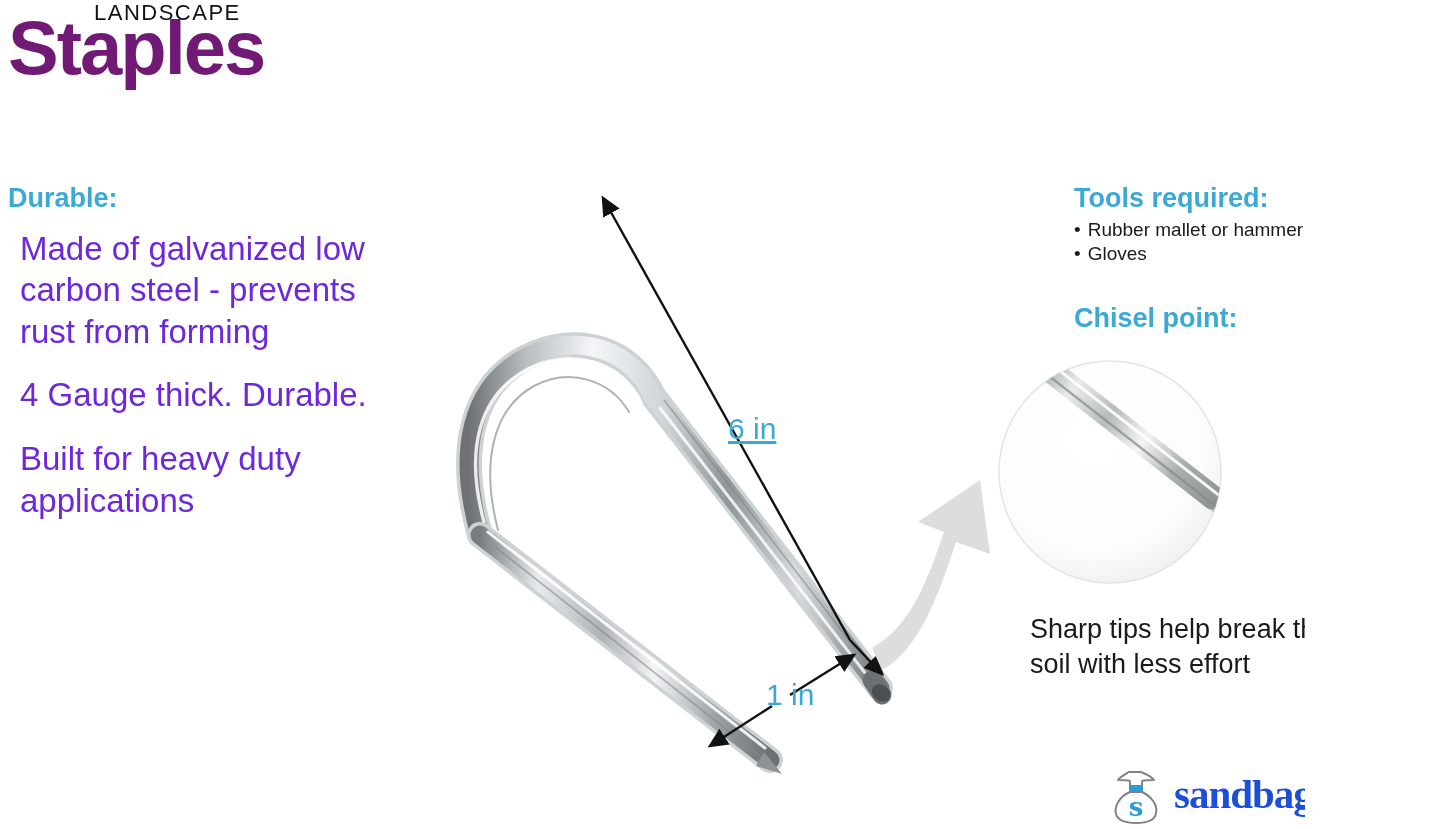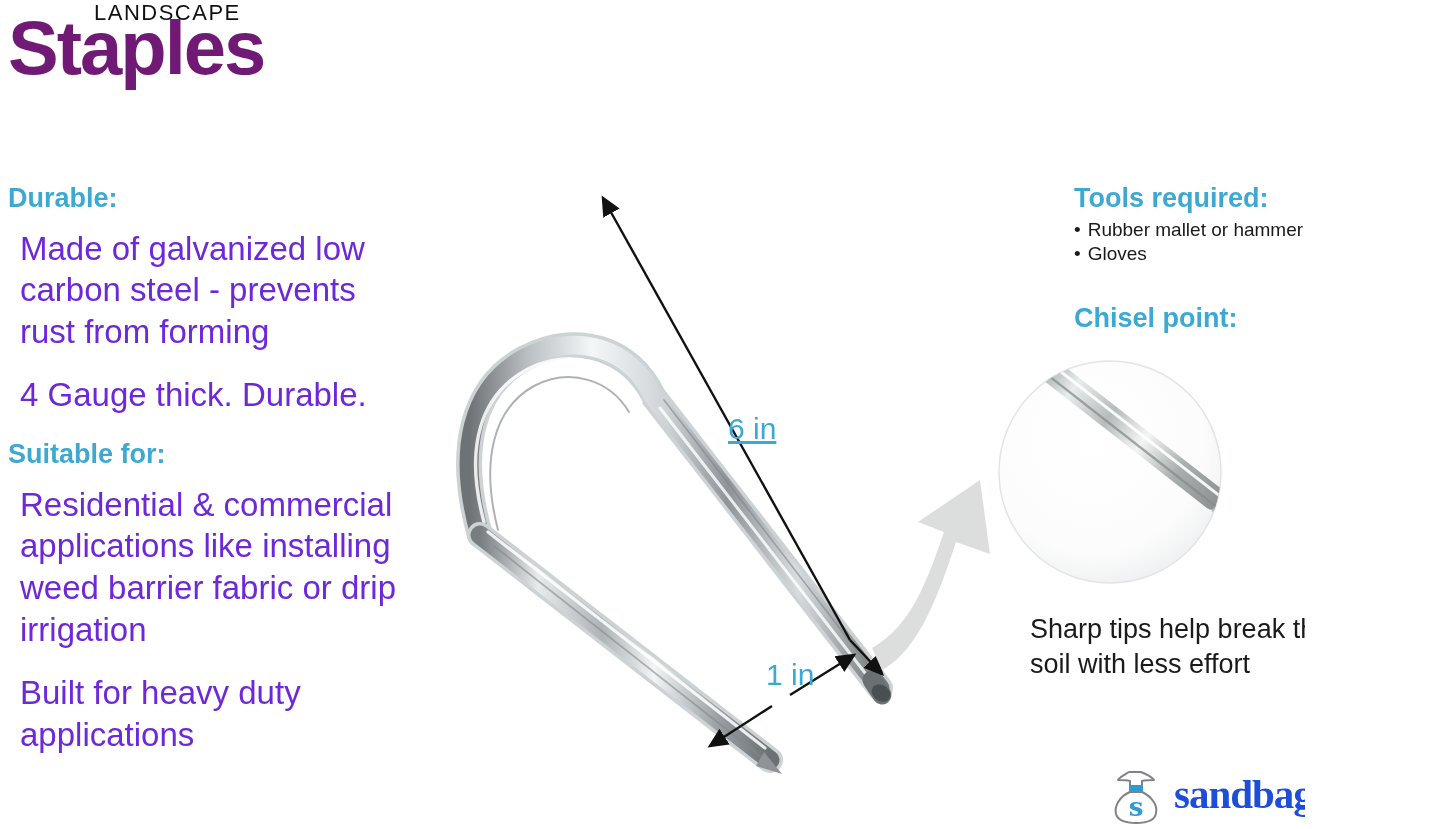--- a/index.html
+++ b/index.html
@@ -107,21 +107,21 @@
 
   
   .dim-label {
     position: absolute;
     color: #3BA9D4;
     font-size: 30px;
     font-weight: 400;
     line-height: 1;
   }
   .dim-6in { left: 728px; top: 414px; text-decoration: underline; }
-  .dim-1in { left: 766px; top: 660px; }
+  .dim-1in { left: 766px; top: 680px; }
 
   
   .footer-logo {
     position: absolute;
     left: 1108px;
     top: 768px;
     width: 335px;
     height: 58px;
   }
   .footer-logo-text {
@@ -146,24 +146,20 @@
     <div class="logo-staples">Staples</div>
   </div>
 
   <div class="col-left">
     <div class="section">
       <div class="sec-head">Durable:</div>
       <div class="sec-body">Made of galvanized low carbon steel - prevents rust from forming</div>
     </div>
     <div class="section">
       <div class="sec-body">4 Gauge thick. Durable.</div>
-    </div>
-    <div class="section">
-      <div class="sec-head">Suitable for:</div>
-      <div class="sec-body">Residential &amp; commercial applications like installing weed barrier fabric or drip irrigation</div>
     </div>
     <div class="section">
       <div class="sec-body">Built for heavy duty applications</div>
     </div>
   </div>
 
   <div class="col-right">
     <div class="section">
       <div class="sec-head">Tools required:</div>
       <ul class="bullet-list">

